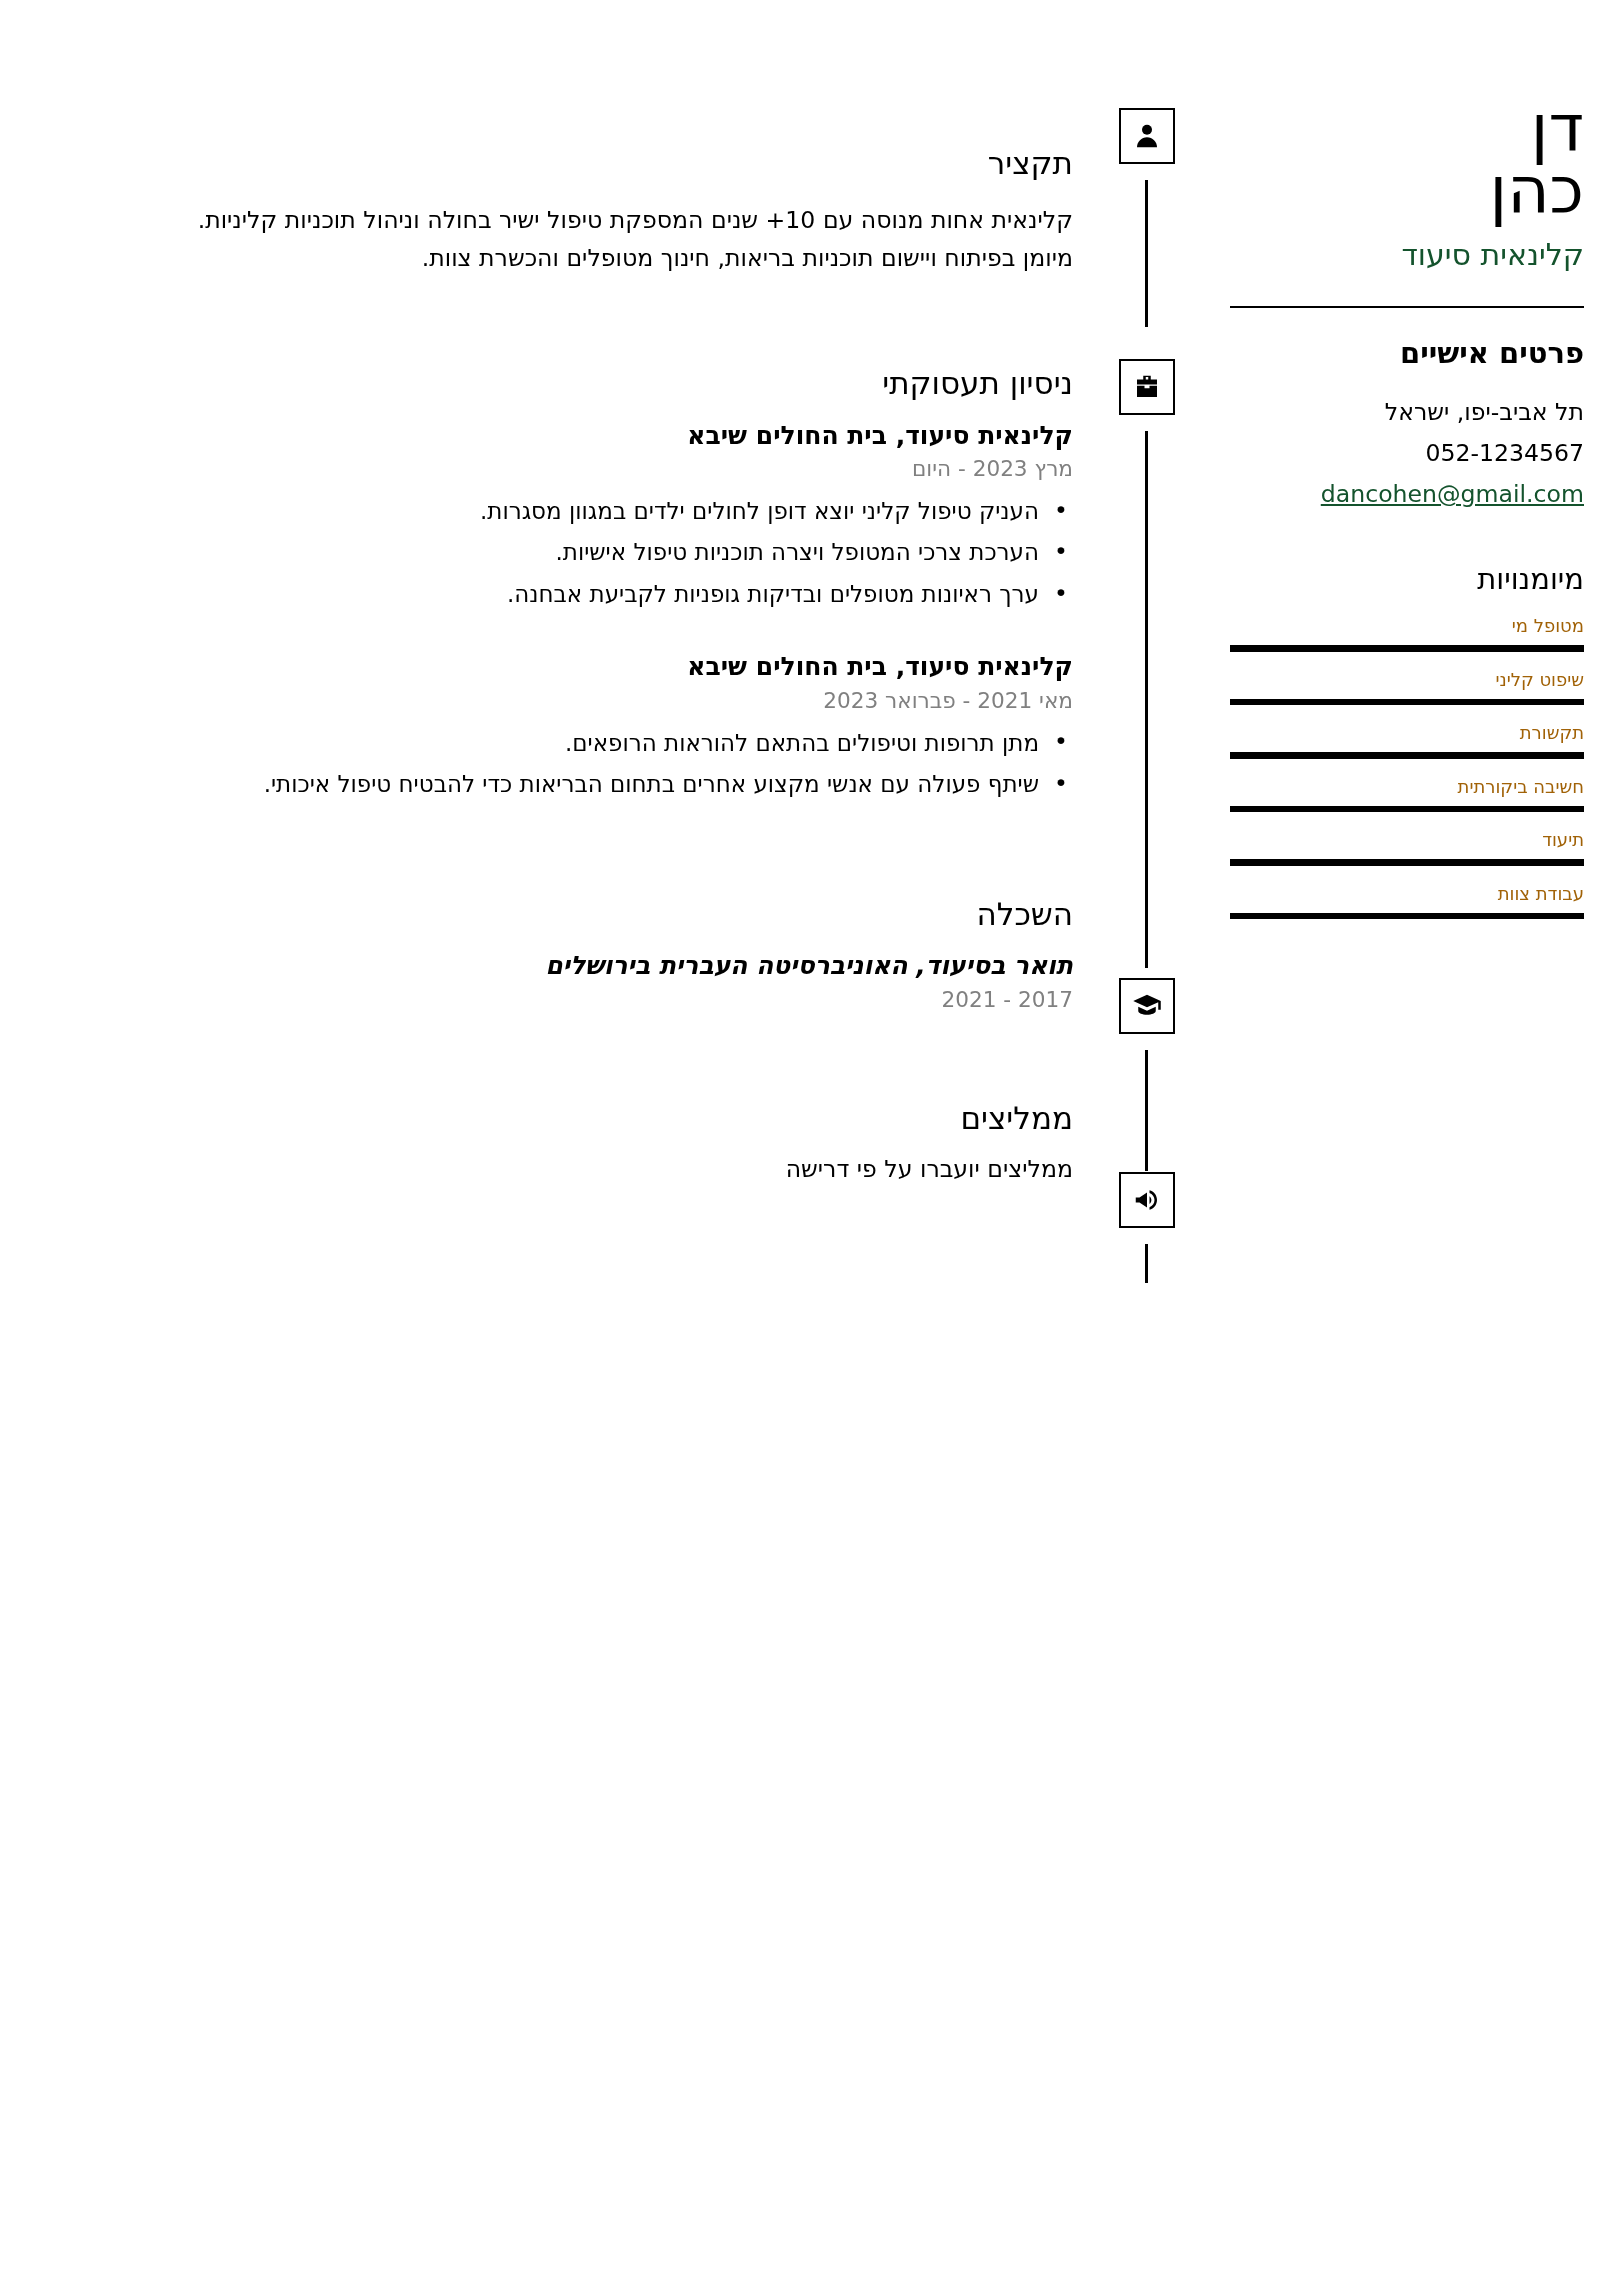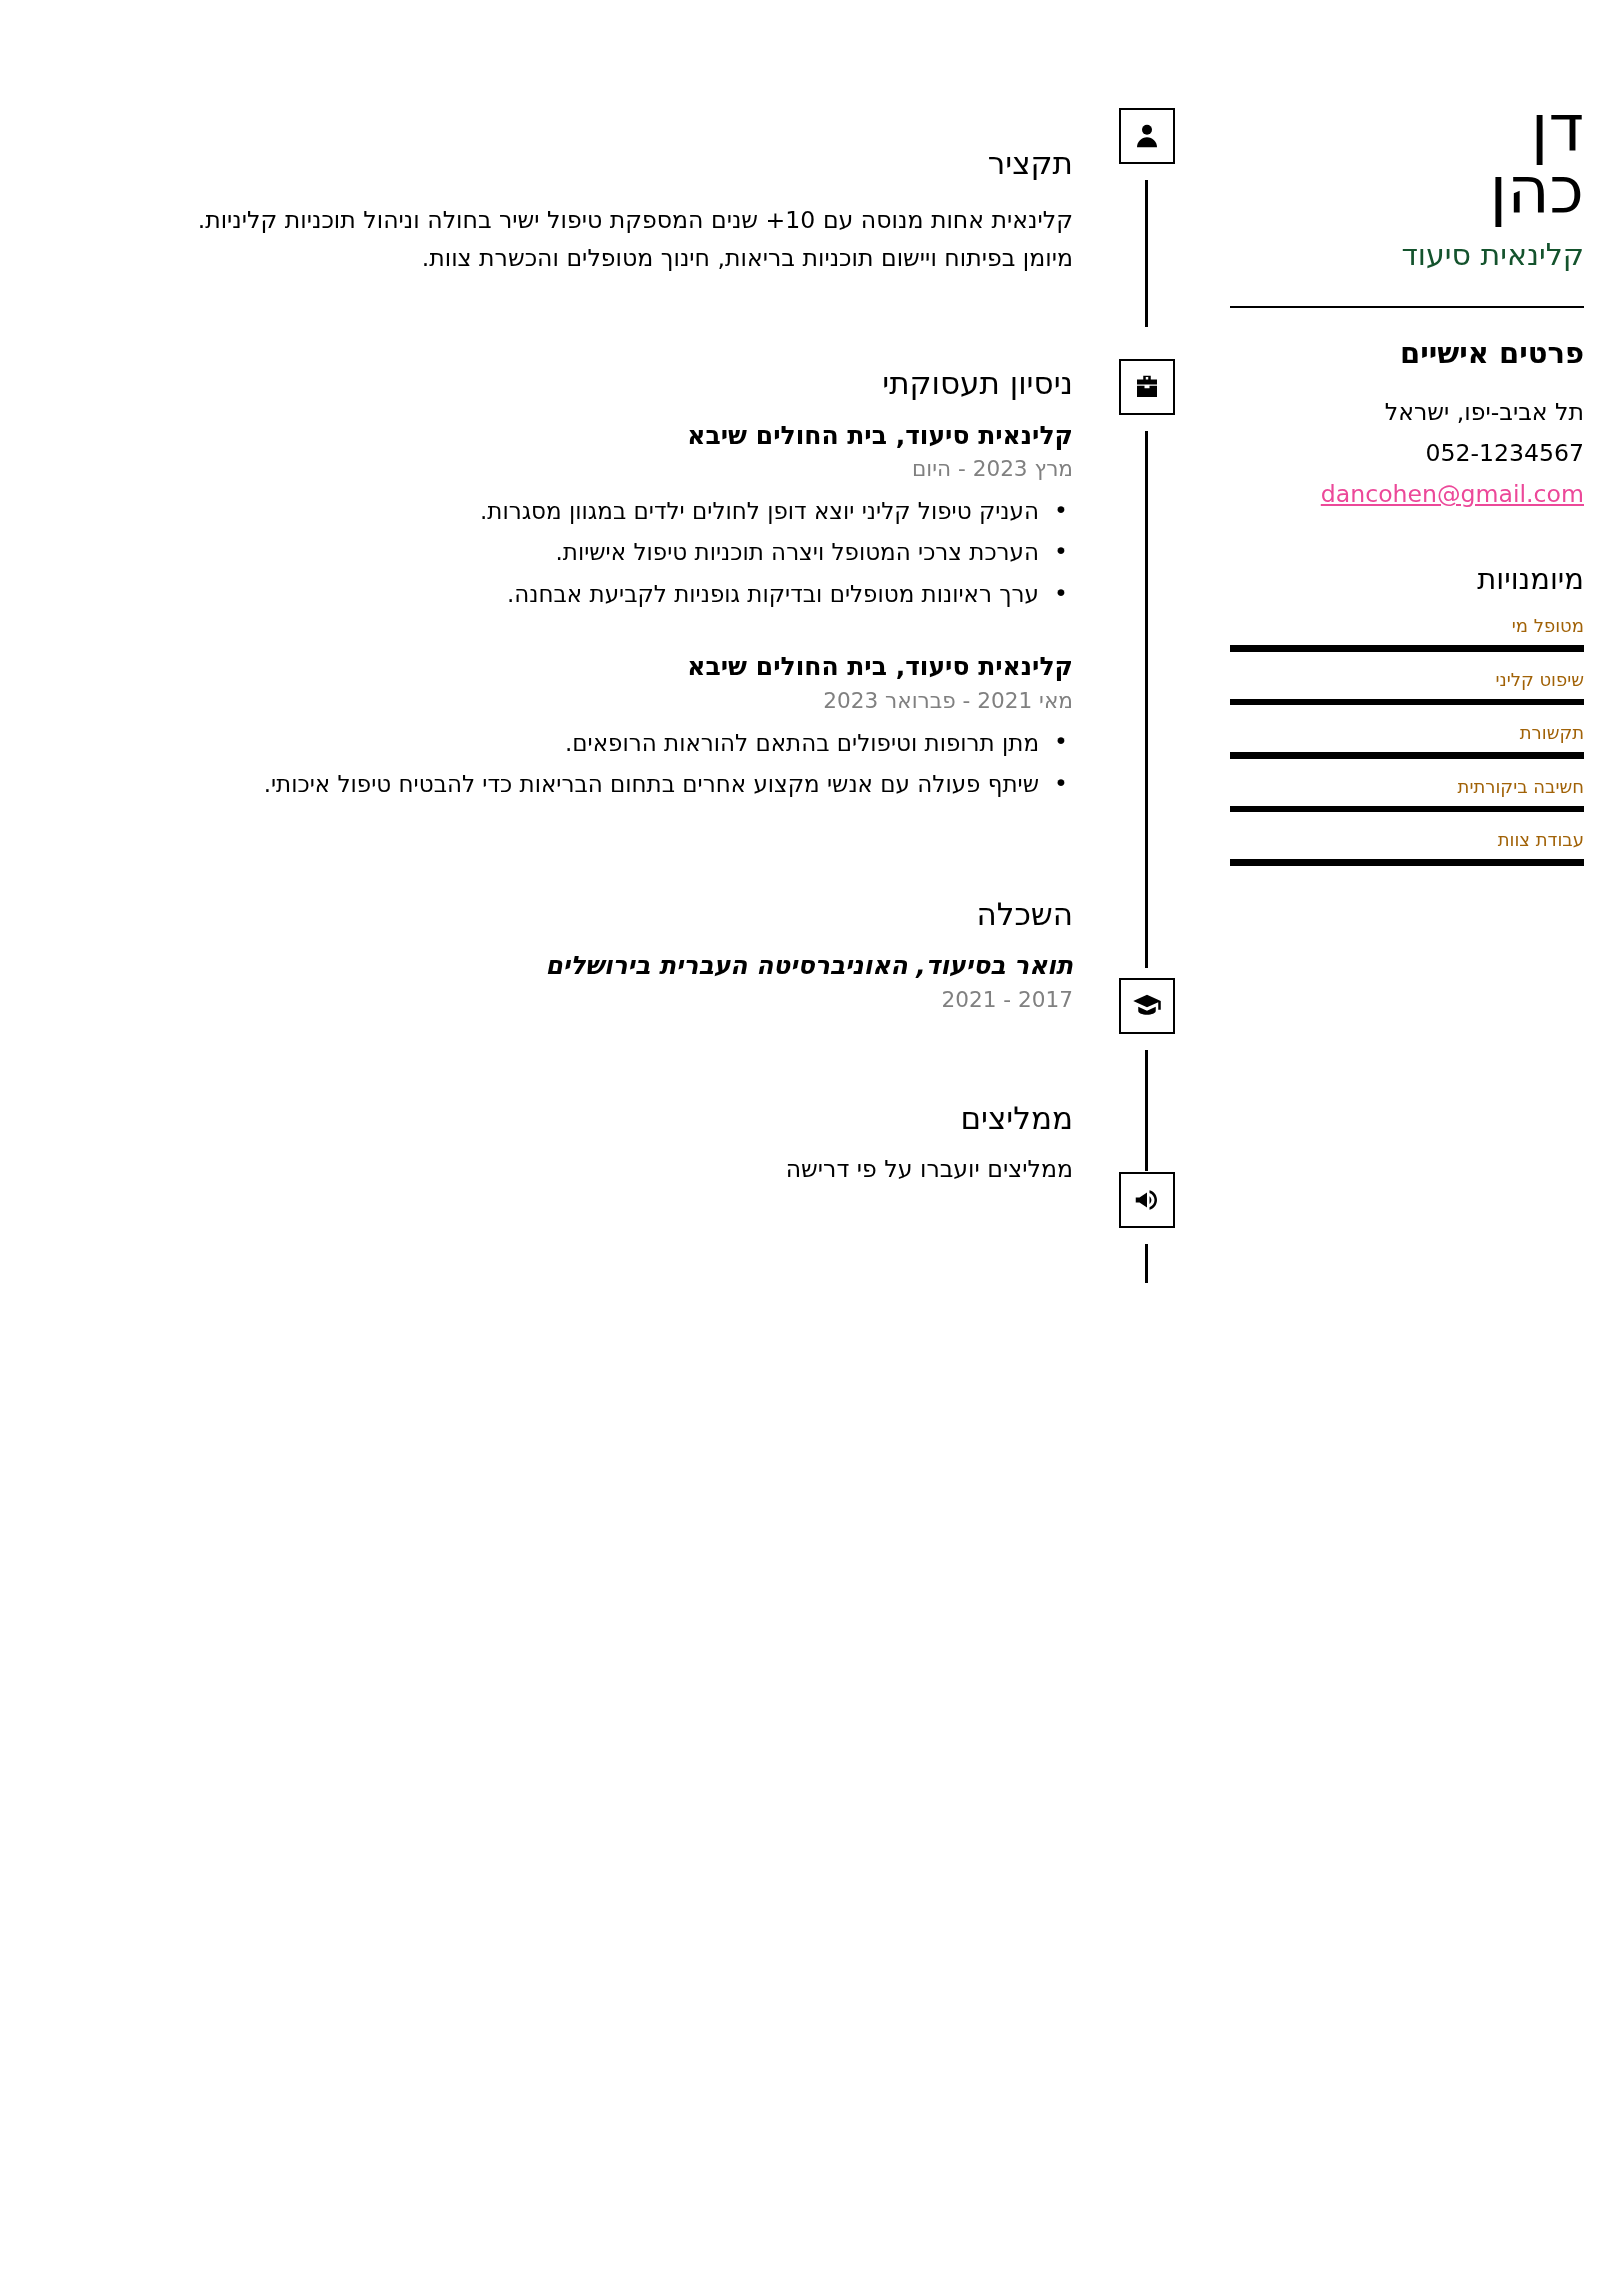--- a/index.html
+++ b/index.html
@@ -55,21 +55,21 @@
     margin-bottom: 22px;
   }
 
   .contact-line {
     font-size: 23.6px;
     color: #000;
     line-height: 1.75;
   }
   .contact-line.email a,
   .contact-line.email {
-    color: #ec4899;
+    color: #14532d;
     text-decoration: underline;
   }
 
   .skills-heading {
     font-size: 29px;
     font-weight: 400;
     margin: 46px 0 19.6px 0;
   }
   .skill-item {
     font-size: 18px;
@@ -215,20 +215,24 @@
     <div>
       <div class="skill-item">שיפוט קליני</div>
       <div class="skill-bar"></div>
     </div>
     <div>
       <div class="skill-item">תקשורת</div>
       <div class="skill-bar"></div>
     </div>
     <div>
       <div class="skill-item">חשיבה ביקורתית</div>
+      <div class="skill-bar"></div>
+    </div>
+    <div>
+      <div class="skill-item">תיעוד</div>
       <div class="skill-bar"></div>
     </div>
     <div>
       <div class="skill-item">עבודת צוות</div>
       <div class="skill-bar"></div>
     </div>
   </div>
 
   <div class="timeline">
 

